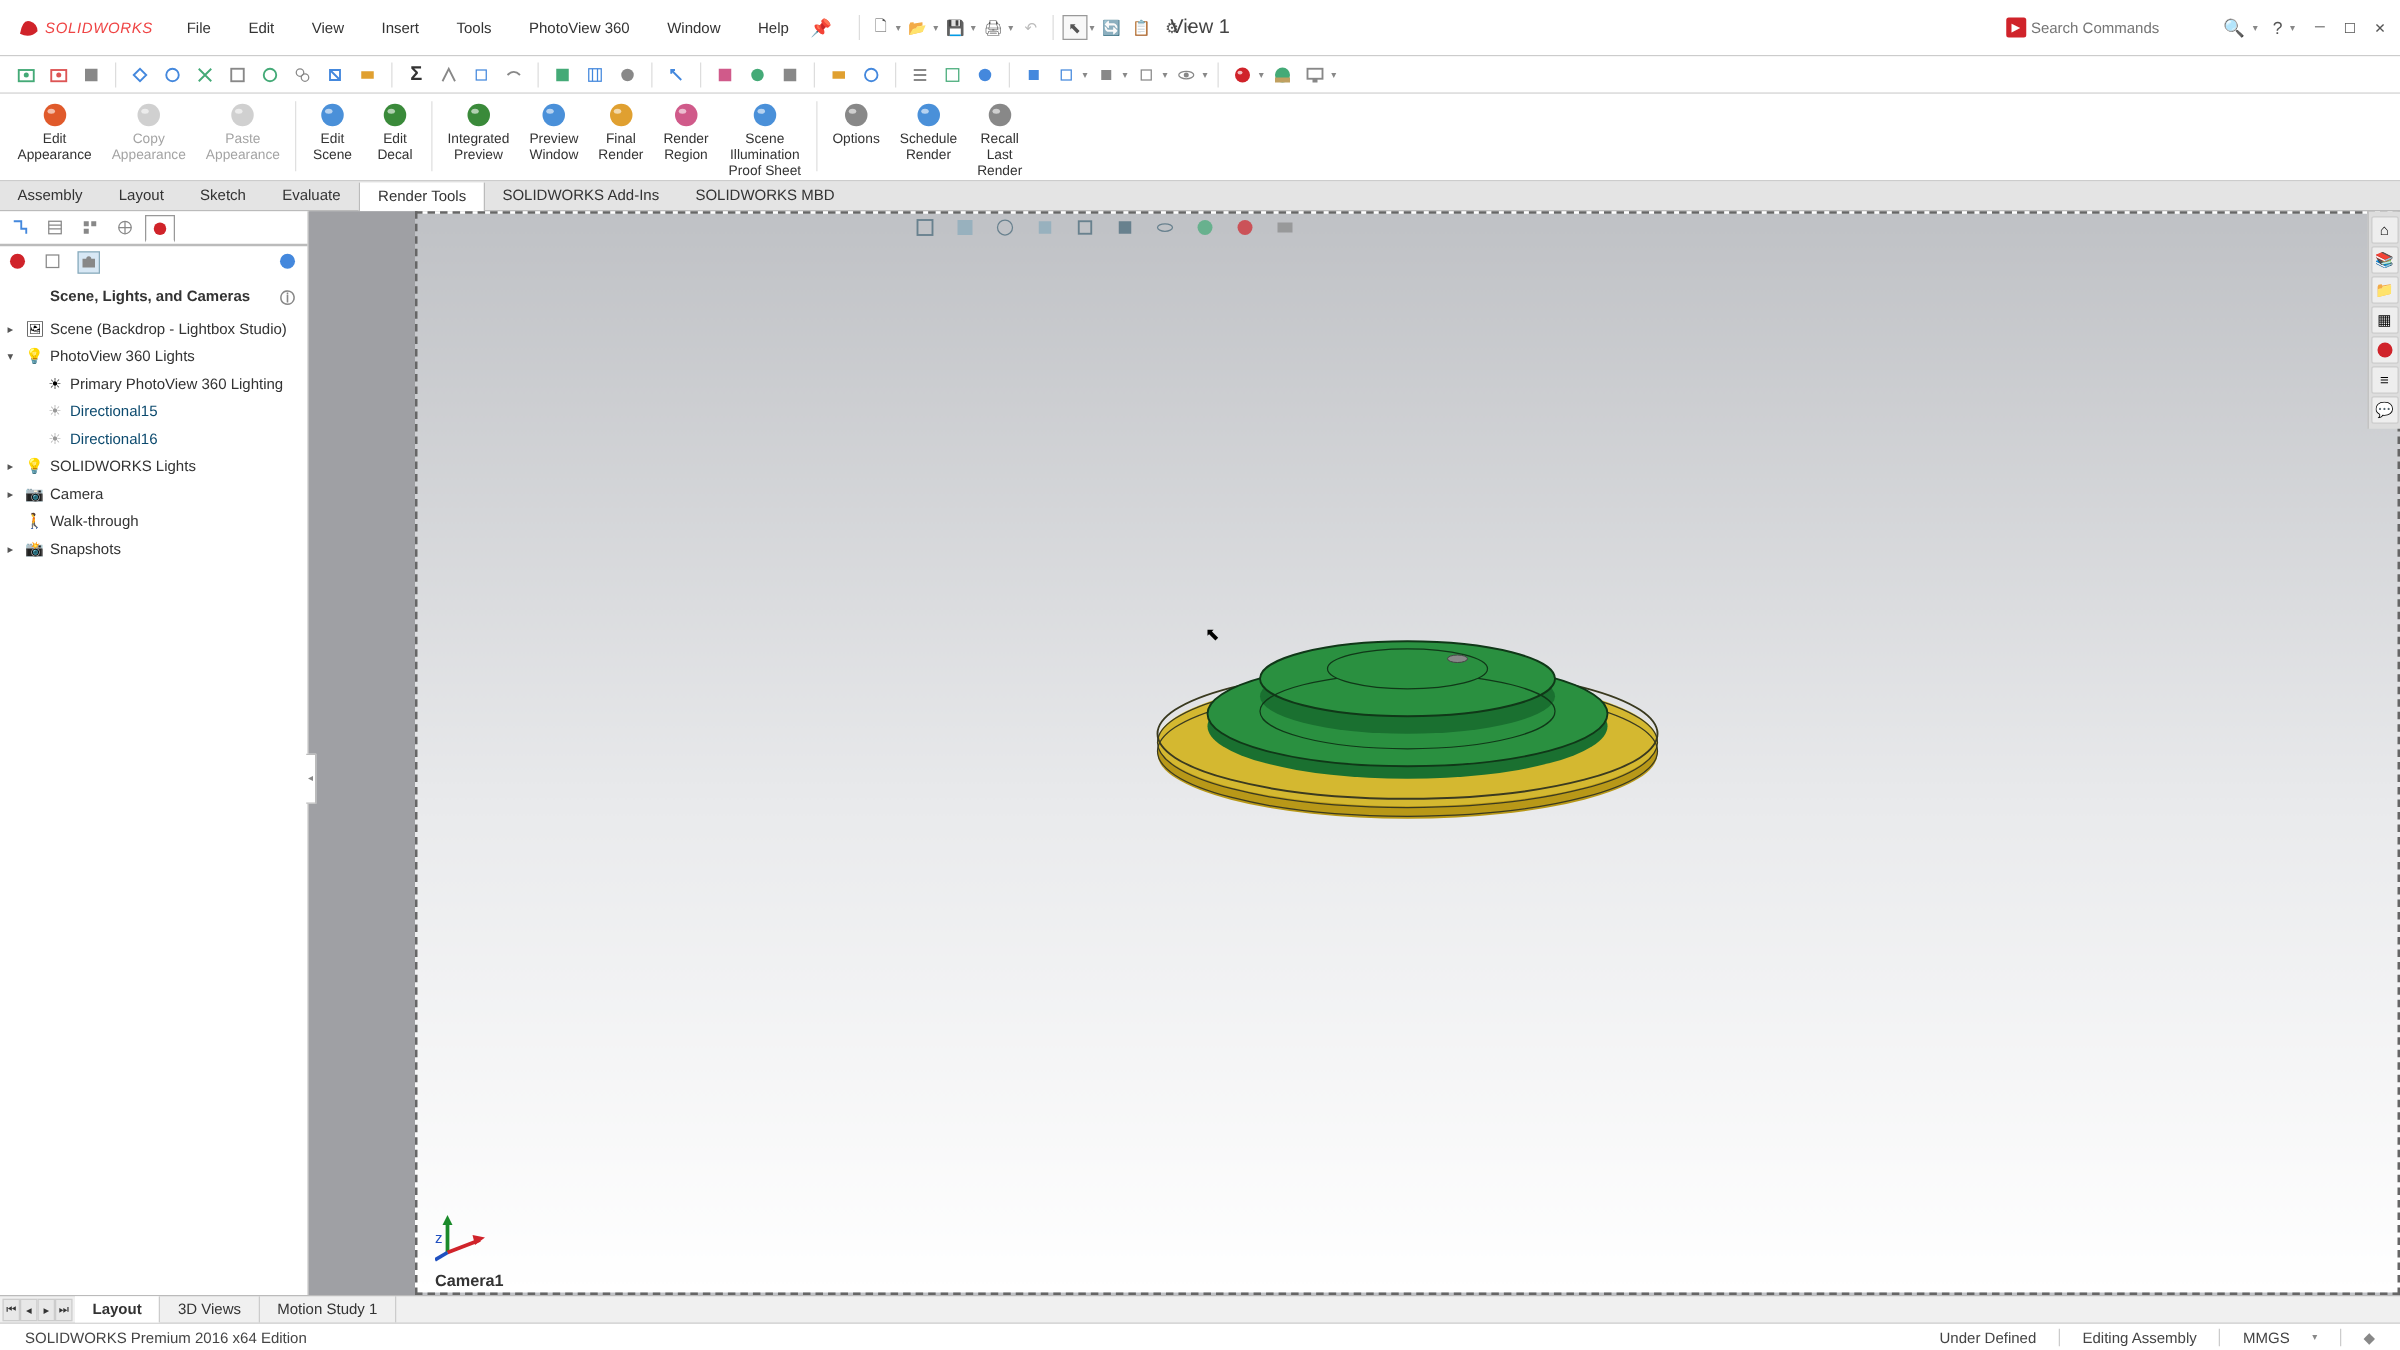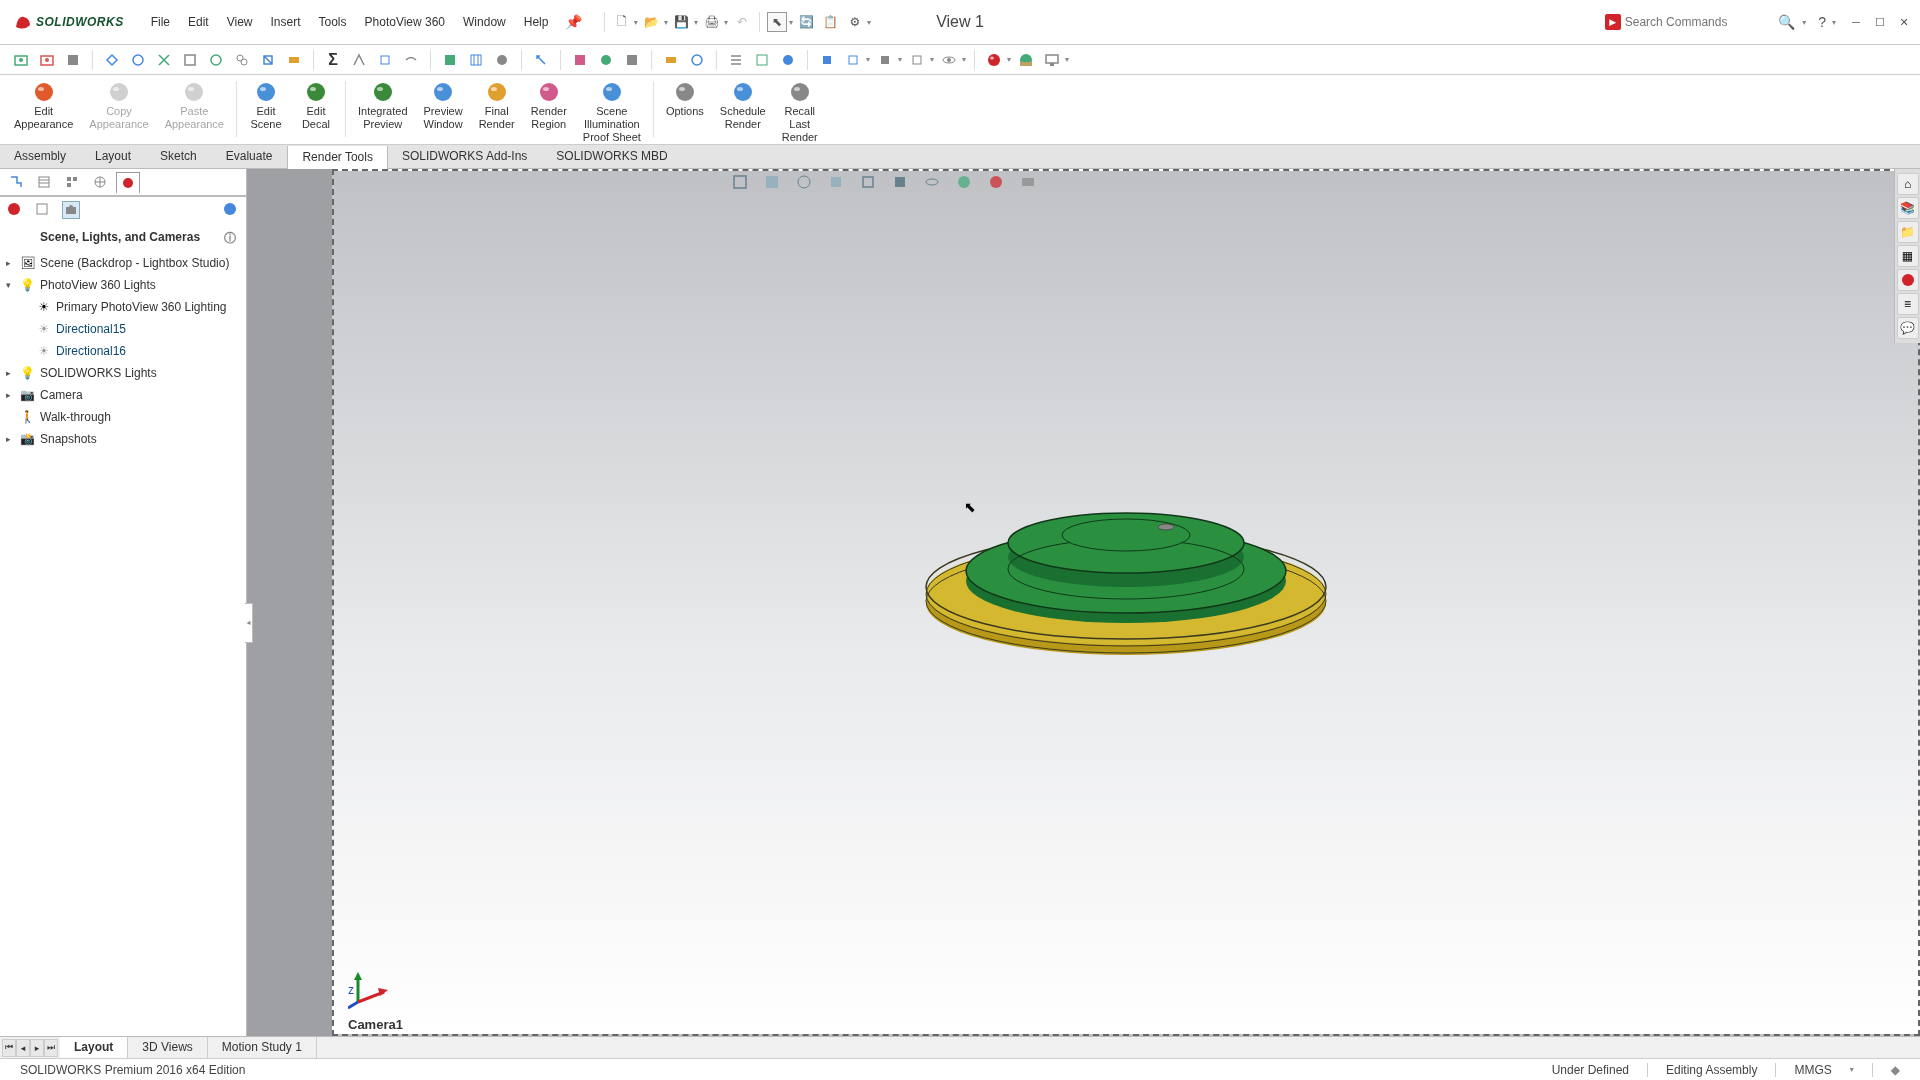--- a/index.html
+++ b/index.html
@@ -1,22 +1,22 @@
 <!DOCTYPE html>
 <html><head>
 <meta charset="utf-8">
 <style>
 *{margin:0;padding:0;box-sizing:border-box;font-family:"Segoe UI",Arial,sans-serif;font-size:12px;user-select:none}
 body{background:#d0d0d0;overflow:hidden;width:1920px;height:1080px;position:relative}
 
 .titlebar{height:45px;background:#fff;display:flex;align-items:center;padding:0 6px;border-bottom:1px solid #ccc}
 .logo{display:flex;align-items:center;gap:4px;padding:0 8px}
 .logo-icon{width:18px;height:18px}
-.logo-text{font-style:italic;font-weight:700;color:#14532d;letter-spacing:0.5px}
-.menubar{display:flex;gap:0;margin-left:10px}
+.logo-text{font-style:italic;font-weight:400;color:#ef4444;letter-spacing:0.5px}
+.menubar{display:flex;gap:12px;margin-left:10px}
 .menu-item{padding:4px 9px;color:#333;cursor:pointer}
 .pin-icon{margin-left:8px;color:#2b7bb9;cursor:pointer;font-size:14px}
 .title-tools{display:flex;gap:4px;margin-left:18px;align-items:center}
 .tt-btn{width:20px;height:20px;display:flex;align-items:center;justify-content:center;cursor:pointer;color:#555}
 .tt-sep{width:1px;height:20px;background:#ddd;margin:0 3px}
 .tt-dd{font-size:8px;color:#888;margin-left:-2px}
 .view-label{margin-left:auto;margin-right:auto;color:#444;font-size:16px;position:absolute;left:50%;transform:translateX(-50%)}
 .search-area{display:flex;align-items:center;margin-left:auto;gap:4px}
 .search-ico{width:16px;height:16px;background:#d0232a;border-radius:2px;display:flex;align-items:center;justify-content:center;color:#fff;font-size:9px}
 .search-input{width:150px;border:none;outline:none;color:#888;font-size:12px}

